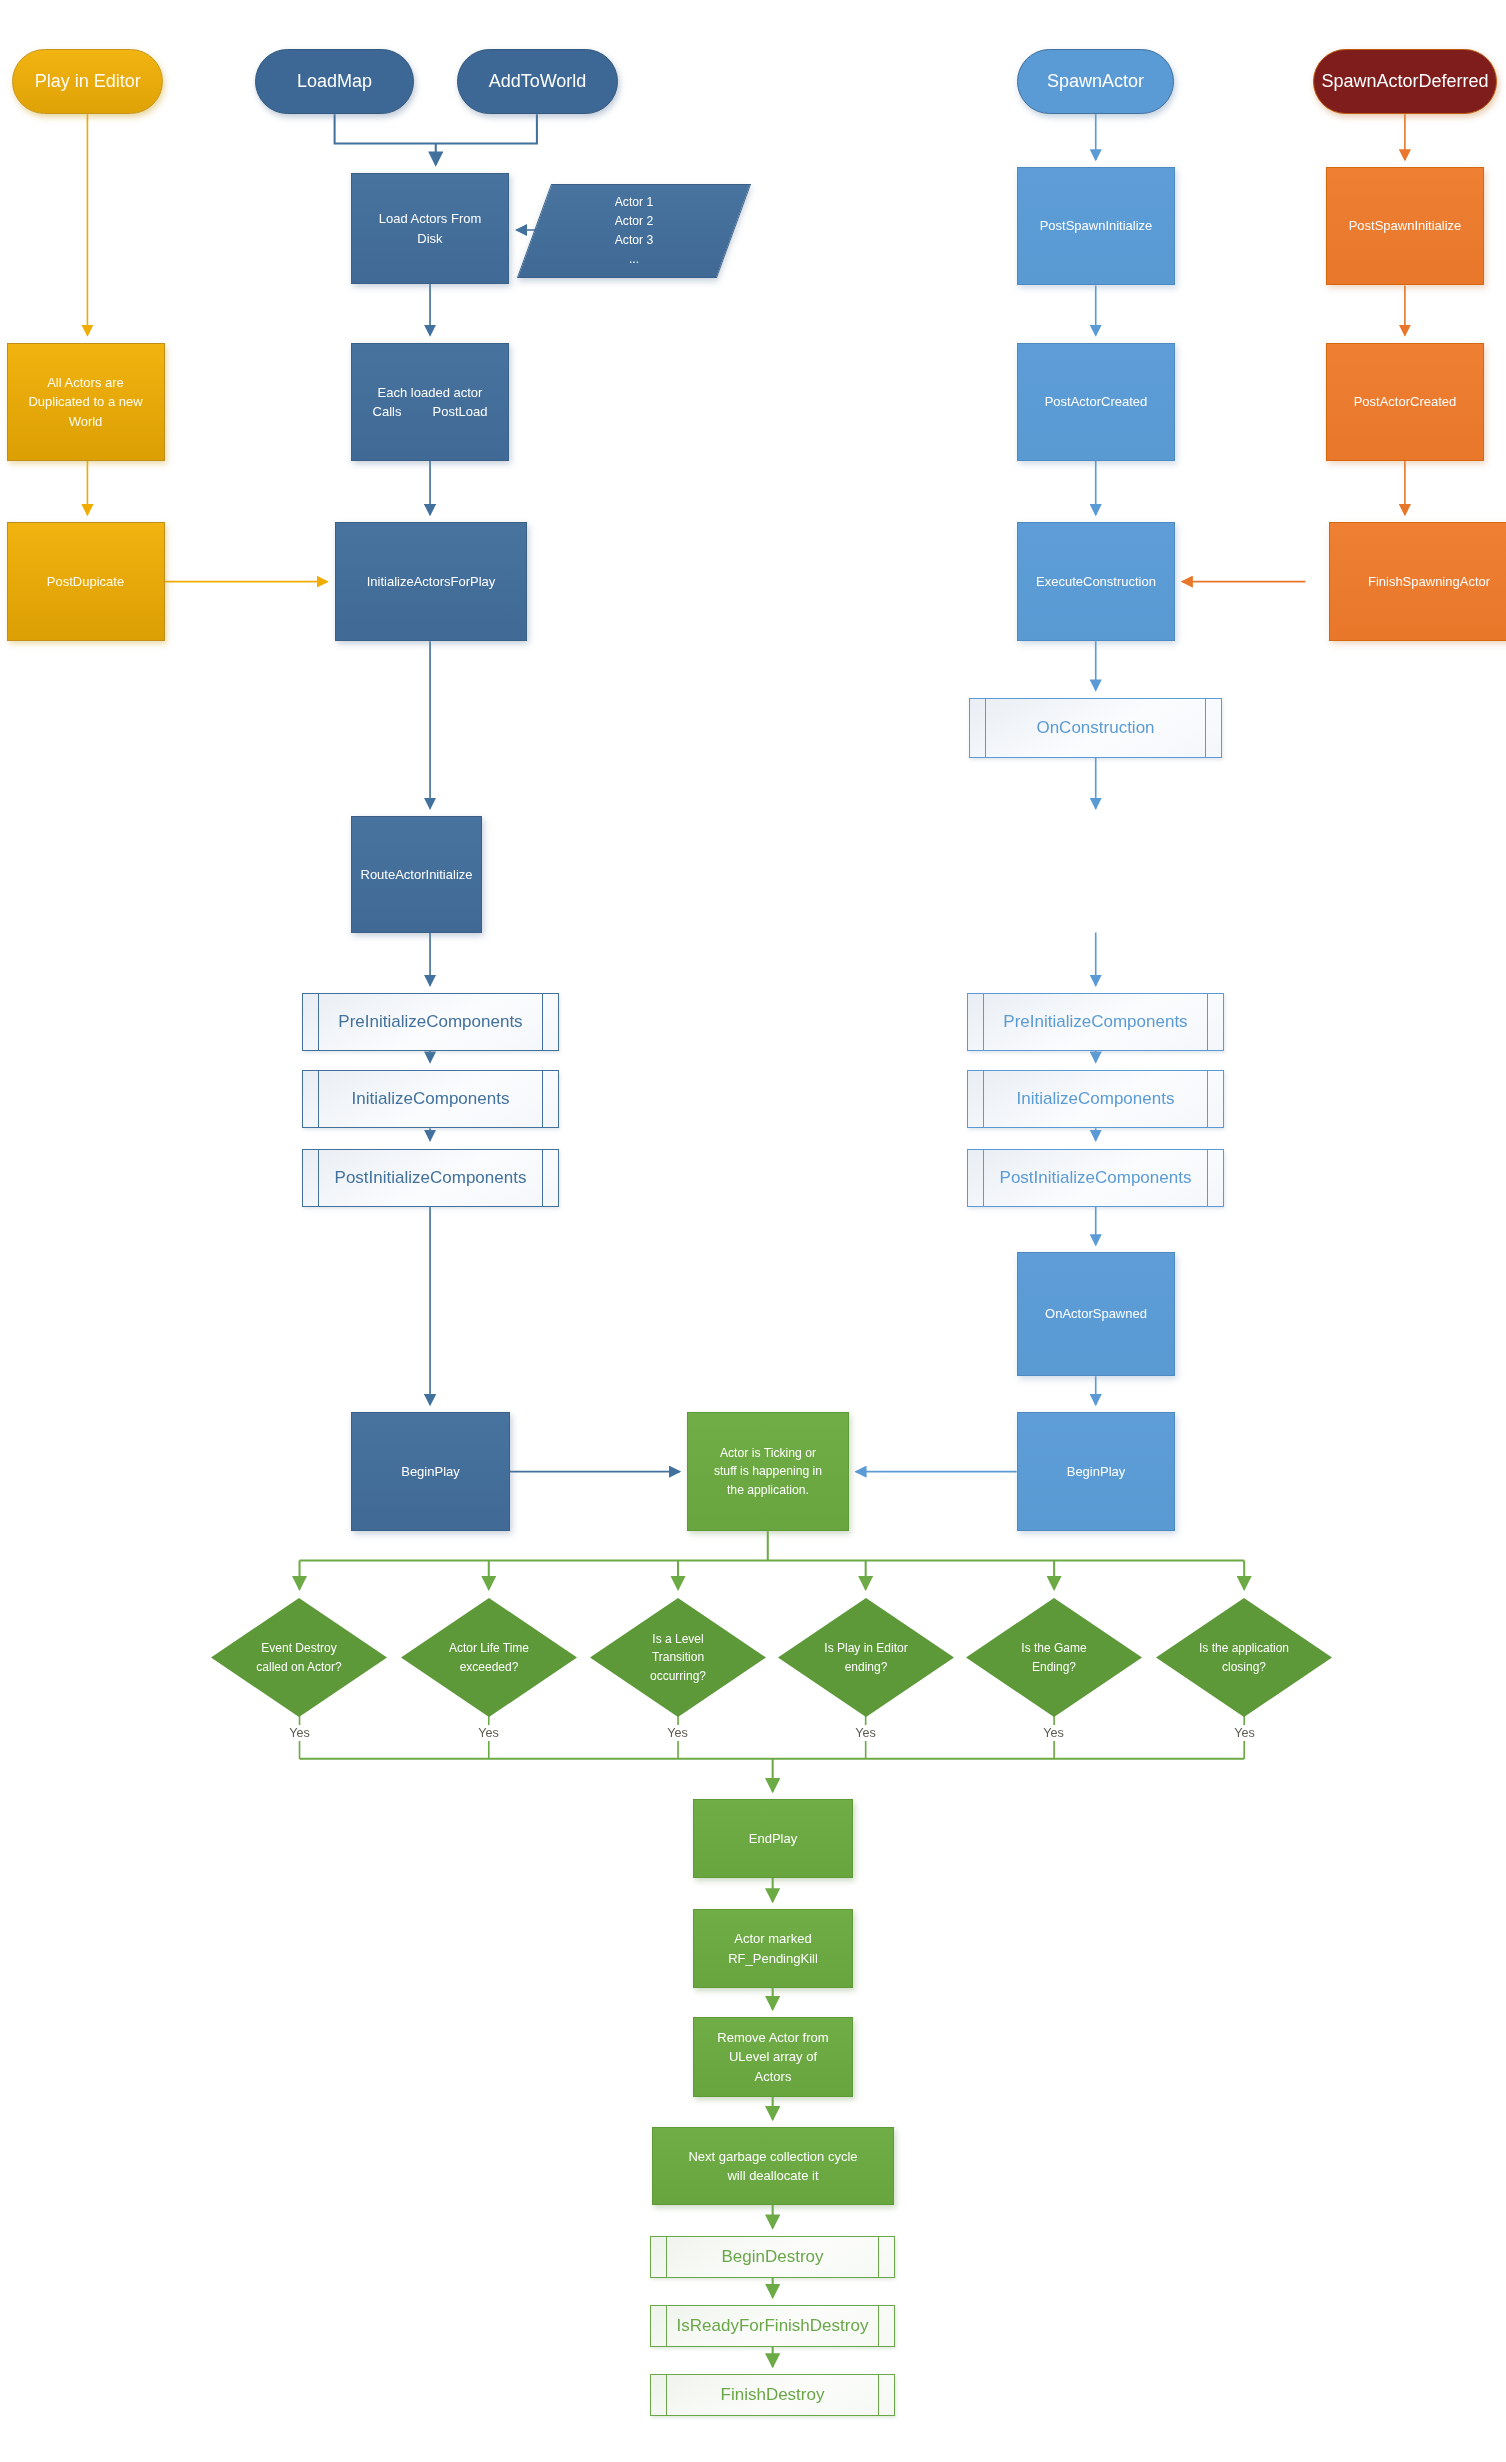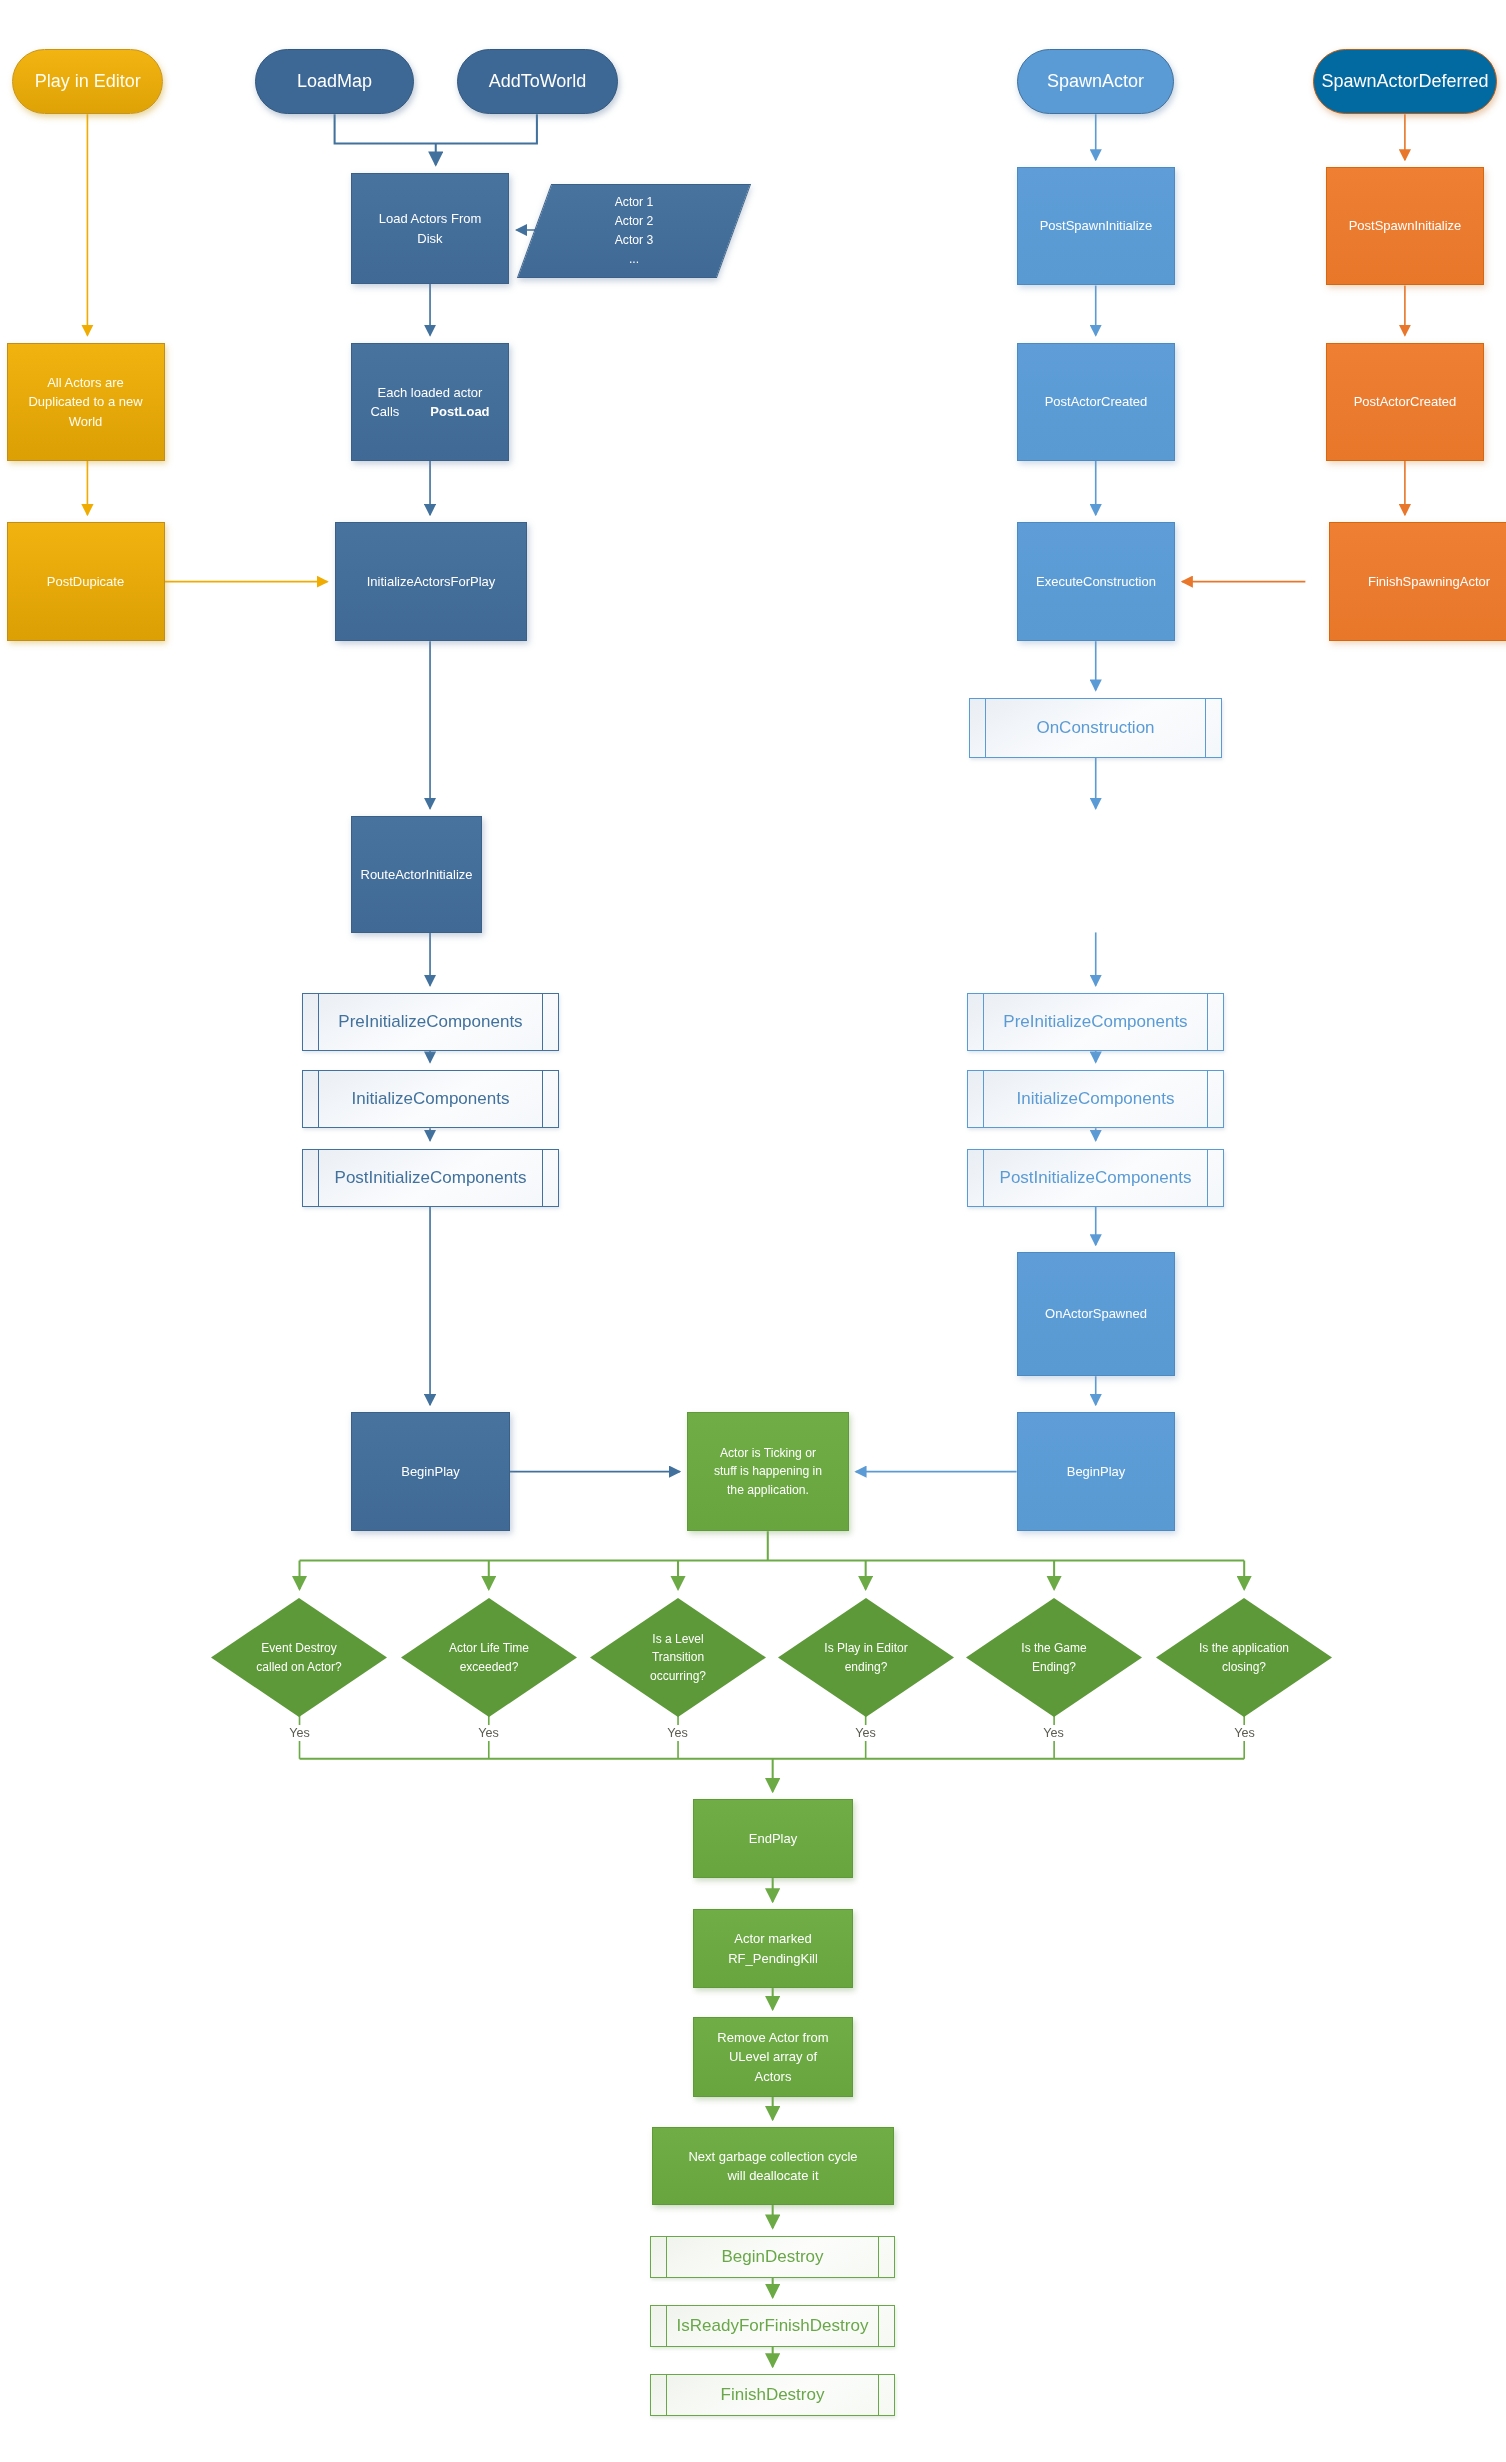--- a/index.html
+++ b/index.html
@@ -18,42 +18,42 @@
   .box--or{background:linear-gradient(180deg,#EE7F33,#E8772A);border:0.8px solid #D5680E;
            box-shadow:1.6px 3.3px 6.5px rgba(205,140,80,.35);}
   .box--gr{background:linear-gradient(180deg,#70AD47,#68A53F);border:0.8px solid #5F9A38;
            box-shadow:1.6px 3.3px 5.7px rgba(130,165,110,.4);}
   
   .oval{border-radius:34px;font-size:18px;}
   .oval--dk{background:#3D6896;border:1.6px solid #34597E;box-shadow:1.6px 3.3px 6.5px rgba(110,135,165,.45);}
   .oval--lt{background:#5B9BD5;border:1.6px solid #41719C;box-shadow:1.6px 3.3px 6.5px rgba(120,150,185,.45);}
   .oval--gold{background:linear-gradient(180deg,#F2B411,#DFA206);border:1.6px solid #C8951C;
               box-shadow:1.6px 3.3px 6.5px rgba(205,165,45,.45);color:#FFFDF2;}
-  .oval--or{background:#0369a1;border:1.6px solid #BE5B10;box-shadow:1.6px 3.3px 6.5px rgba(205,140,80,.45);}
+  .oval--or{background:#7f1d1d;border:1.6px solid #BE5B10;box-shadow:1.6px 3.3px 6.5px rgba(205,140,80,.45);}
   
   .sub{border:1.6px solid;background:linear-gradient(150deg,#E9EEF4 0%,#FBFCFE 55%,#F4F7FA 100%);
        font-size:17px;box-shadow:0.8px 1.6px 3.3px rgba(140,160,180,.25);}
   .sub--dk{color:#41719C;}
   .sub--lt{color:#5B9BD5;}
   .sub--gr{color:#69A748;background:linear-gradient(150deg,#EFF3EC 0%,#FCFDFB 55%,#F5F8F3 100%);
            box-shadow:0.8px 1.6px 3.3px rgba(140,170,130,.25);}
   .sub .bar{position:absolute;top:-0.8px;bottom:-0.8px;width:0;border-left:1.6px solid;}
   .sub .bar.l{left:14.7px;} .sub .bar.r{right:14.7px;}
   
   .diamond{clip-path:polygon(50% 0,100% 50%,50% 100%,0 50%);background:#5D9839;
            filter:drop-shadow(1.6px 2.4px 2.4px rgba(95,120,90,.4));font-size:12px;line-height:1.55;}
   
   .para{background:transparent;}
   .para .para-bg{position:absolute;inset:0;transform:skewX(-20deg);background:linear-gradient(180deg,#48739F,#406A95);
                  border:0.8px solid #3A6088;box-shadow:1.6px 3.3px 6.5px rgba(110,135,165,.38);}
   .para .ptext{position:relative;z-index:1;font-size:12.2px;line-height:1.55;white-space:pre-line;}
   
   .yes{position:absolute;width:47px;text-align:center;background:#fff;color:#5B5B50;
        font-size:12.6px;padding:0.8px 0;white-space:nowrap;}
-  .b2{font-weight:bold;margin-left:15px;padding-left:16px;}
+  .b2{font-weight:normal;margin-left:15px;padding-left:16px;}
   .stack{display:flex;flex-direction:column;align-items:center;justify-content:center;}
   .row{display:flex;align-items:baseline;justify-content:center;}
 </style>
 </head>
 <body>
 
 <div class="canvas">
 
   <svg class="wires" width="1507" height="2462" viewBox="0 0 1847 3018">
     <defs>

